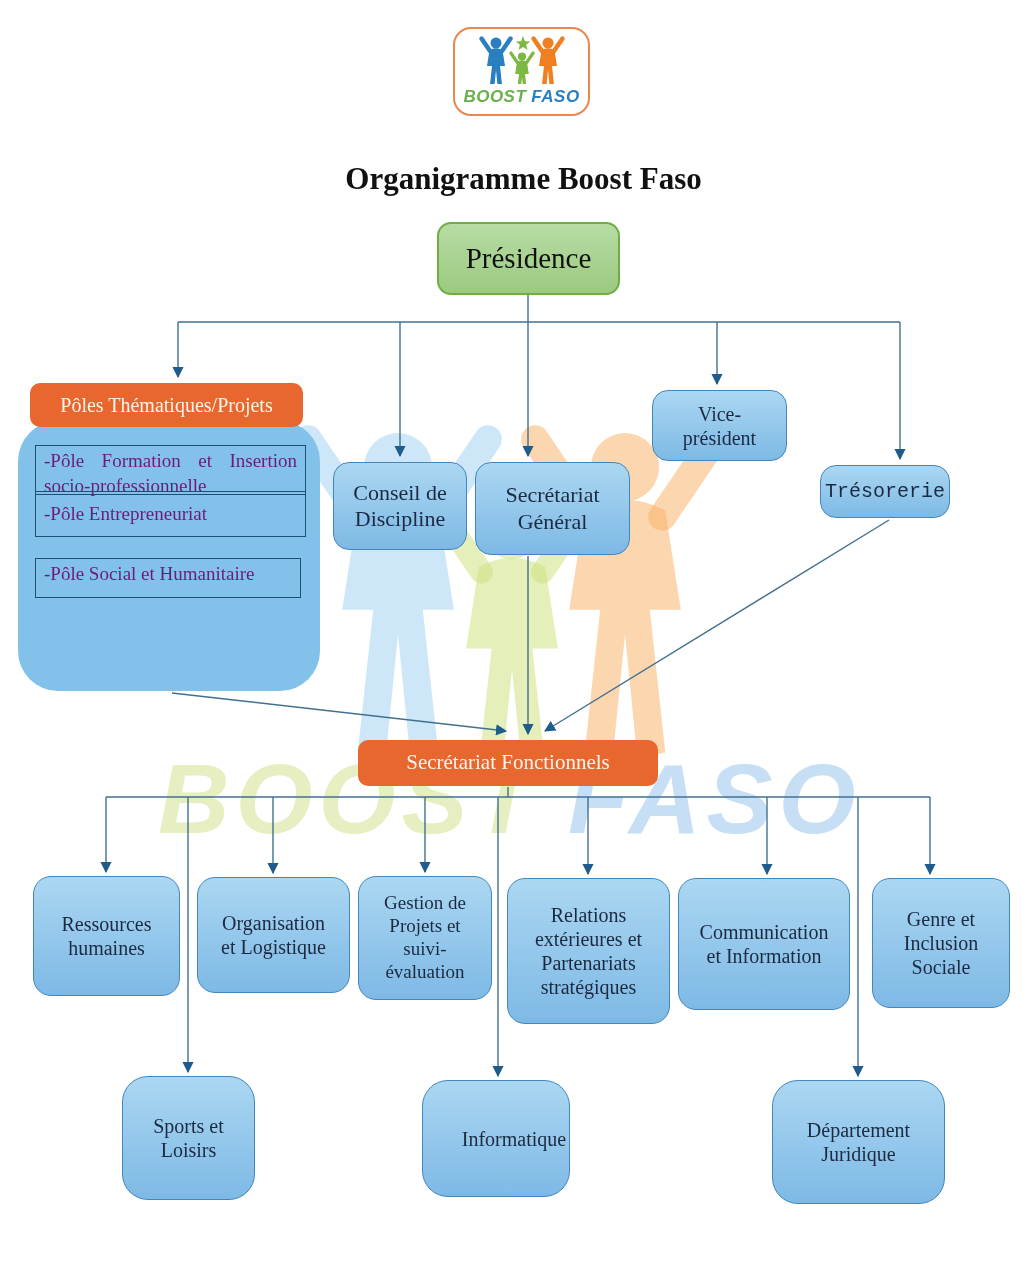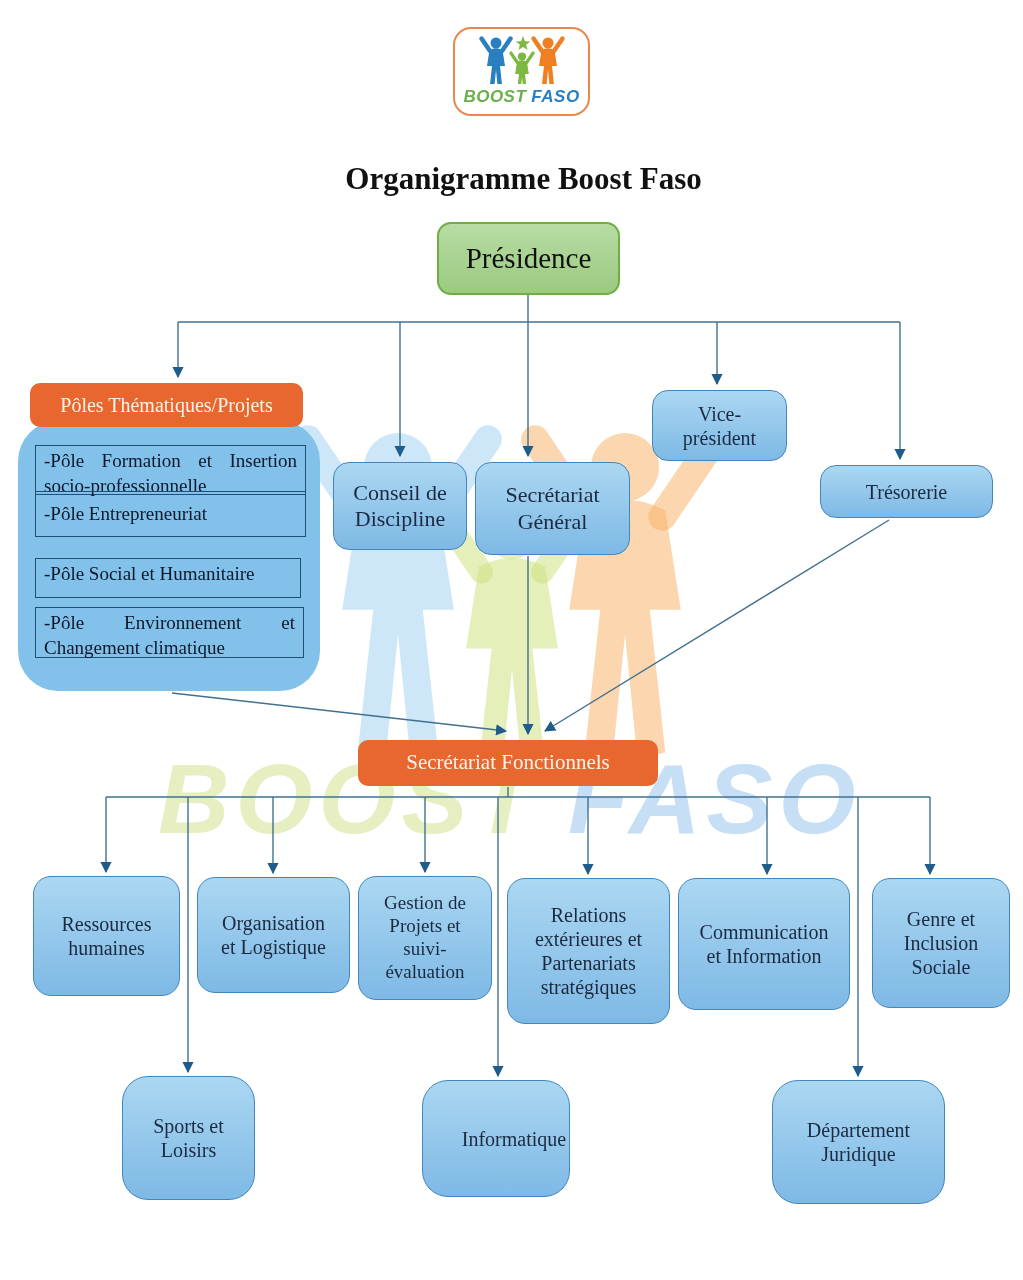--- a/index.html
+++ b/index.html
@@ -47,21 +47,21 @@
   }
   .gbox{
     background:linear-gradient(180deg,#b7dca4 0%,#9bca80 100%);
     border:2px solid #6fae46;border-radius:14px;font-size:29px;color:#111;
   }
   .poles-container{
     position:absolute;left:18px;top:421px;width:302px;height:270px;box-sizing:border-box;
     background:#82c2ea;border-radius:40px;
   }
   .pole-item{
-    position:absolute;box-sizing:border-box;border:1.6px solid #1f4e79;color:#0f172a;
+    position:absolute;box-sizing:border-box;border:1.6px solid #1f4e79;color:#701a75;
     font-size:19px;line-height:1.3;padding:3px 8px;text-align:justify;
   }
   .r1{border-radius:18px;}
   .r2{border-radius:26px;}
 </style>
 </head>
 <body>
 
 <div class="page">
 
@@ -139,31 +139,30 @@
   </div>
 
   <div class="title">Organigramme Boost Faso</div>
 
   <div class="node gbox" style="left:437px;top:222px;width:183px;height:73px;text-align:center;">Présidence</div>
 
   <div class="poles-container">
     <div class="pole-item" style="left:17px;top:24px;width:271px;height:50px;">-Pôle Formation et Insertion socio-professionnelle</div>
     <div class="pole-item" style="left:17px;top:70px;width:271px;height:46px;display:flex;align-items:center;">-Pôle Entrepreneuriat</div>
     <div class="pole-item" style="left:17px;top:137px;width:266px;height:40px;">-Pôle Social et Humanitaire</div>
-    <div class="pole-item" style="left:17px;top:186px;width:269px;height:51px;">-Pôle Environnement et Changement climatique</div>
   </div>
   <div class="node obox" style="left:30px;top:383px;width:273px;height:44px;">Pôles Thématiques/Projets</div>
 
   <div class="node bbox" style="left:333px;top:462px;width:134px;height:88px;font-size:22px;">Conseil de
 Discipline</div>
   <div class="node bbox" style="left:475px;top:462px;width:155px;height:93px;font-size:22px;">Secrétariat
 Général</div>
   <div class="node bbox" style="left:652px;top:390px;width:135px;height:71px;">Vice-
 président</div>
-  <div class="node bbox" style="left:820px;top:465px;width:173px;height:53px;">Trésorerie</div>
+  <div class="node bbox" style="left:820px;top:465px;width:130px;height:53px;font-family:Liberation Mono, monospace;">Trésorerie</div>
 
   <div class="node obox" style="left:358px;top:740px;width:300px;height:46px;font-size:21px;">Secrétariat Fonctionnels</div>
 
   <div class="node bbox r1" style="left:33px;top:876px;width:147px;height:120px;">Ressources
 humaines</div>
   <div class="node bbox r1" style="left:197px;top:877px;width:153px;height:116px;">Organisation
 et Logistique</div>
   <div class="node bbox r1" style="left:358px;top:876px;width:134px;height:124px;font-size:19px;">Gestion de
 Projets et
 suivi-

